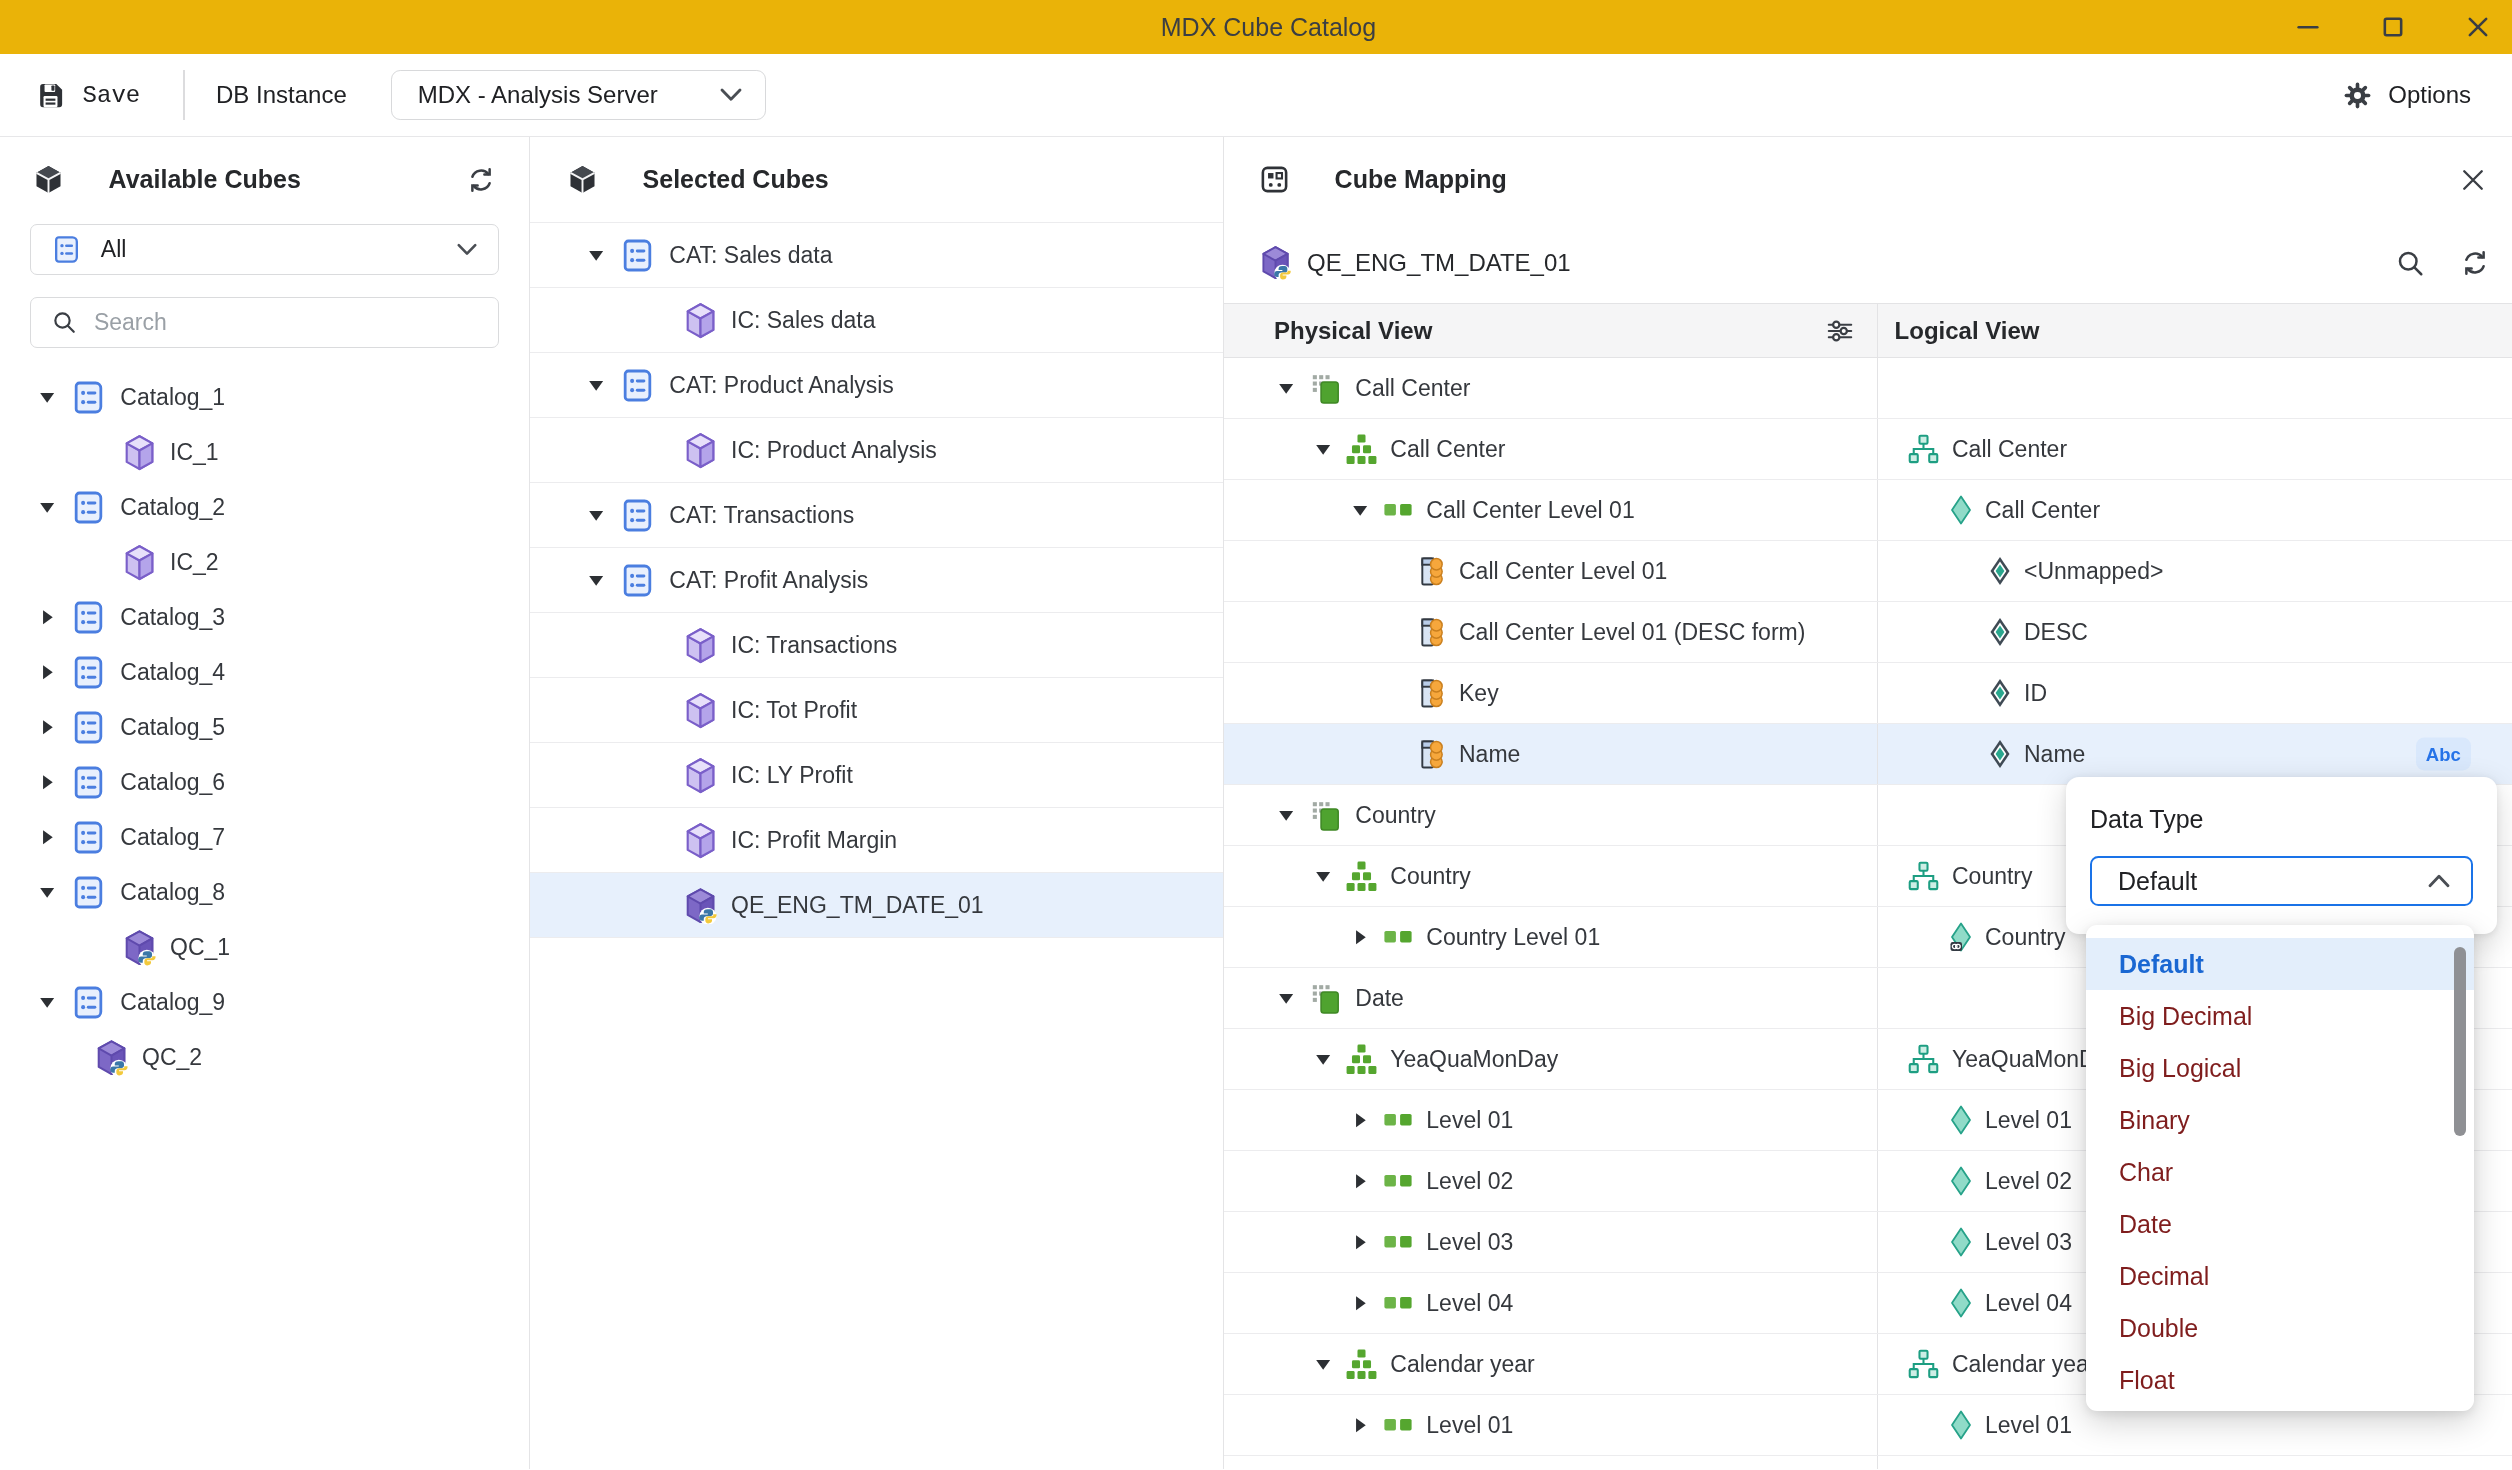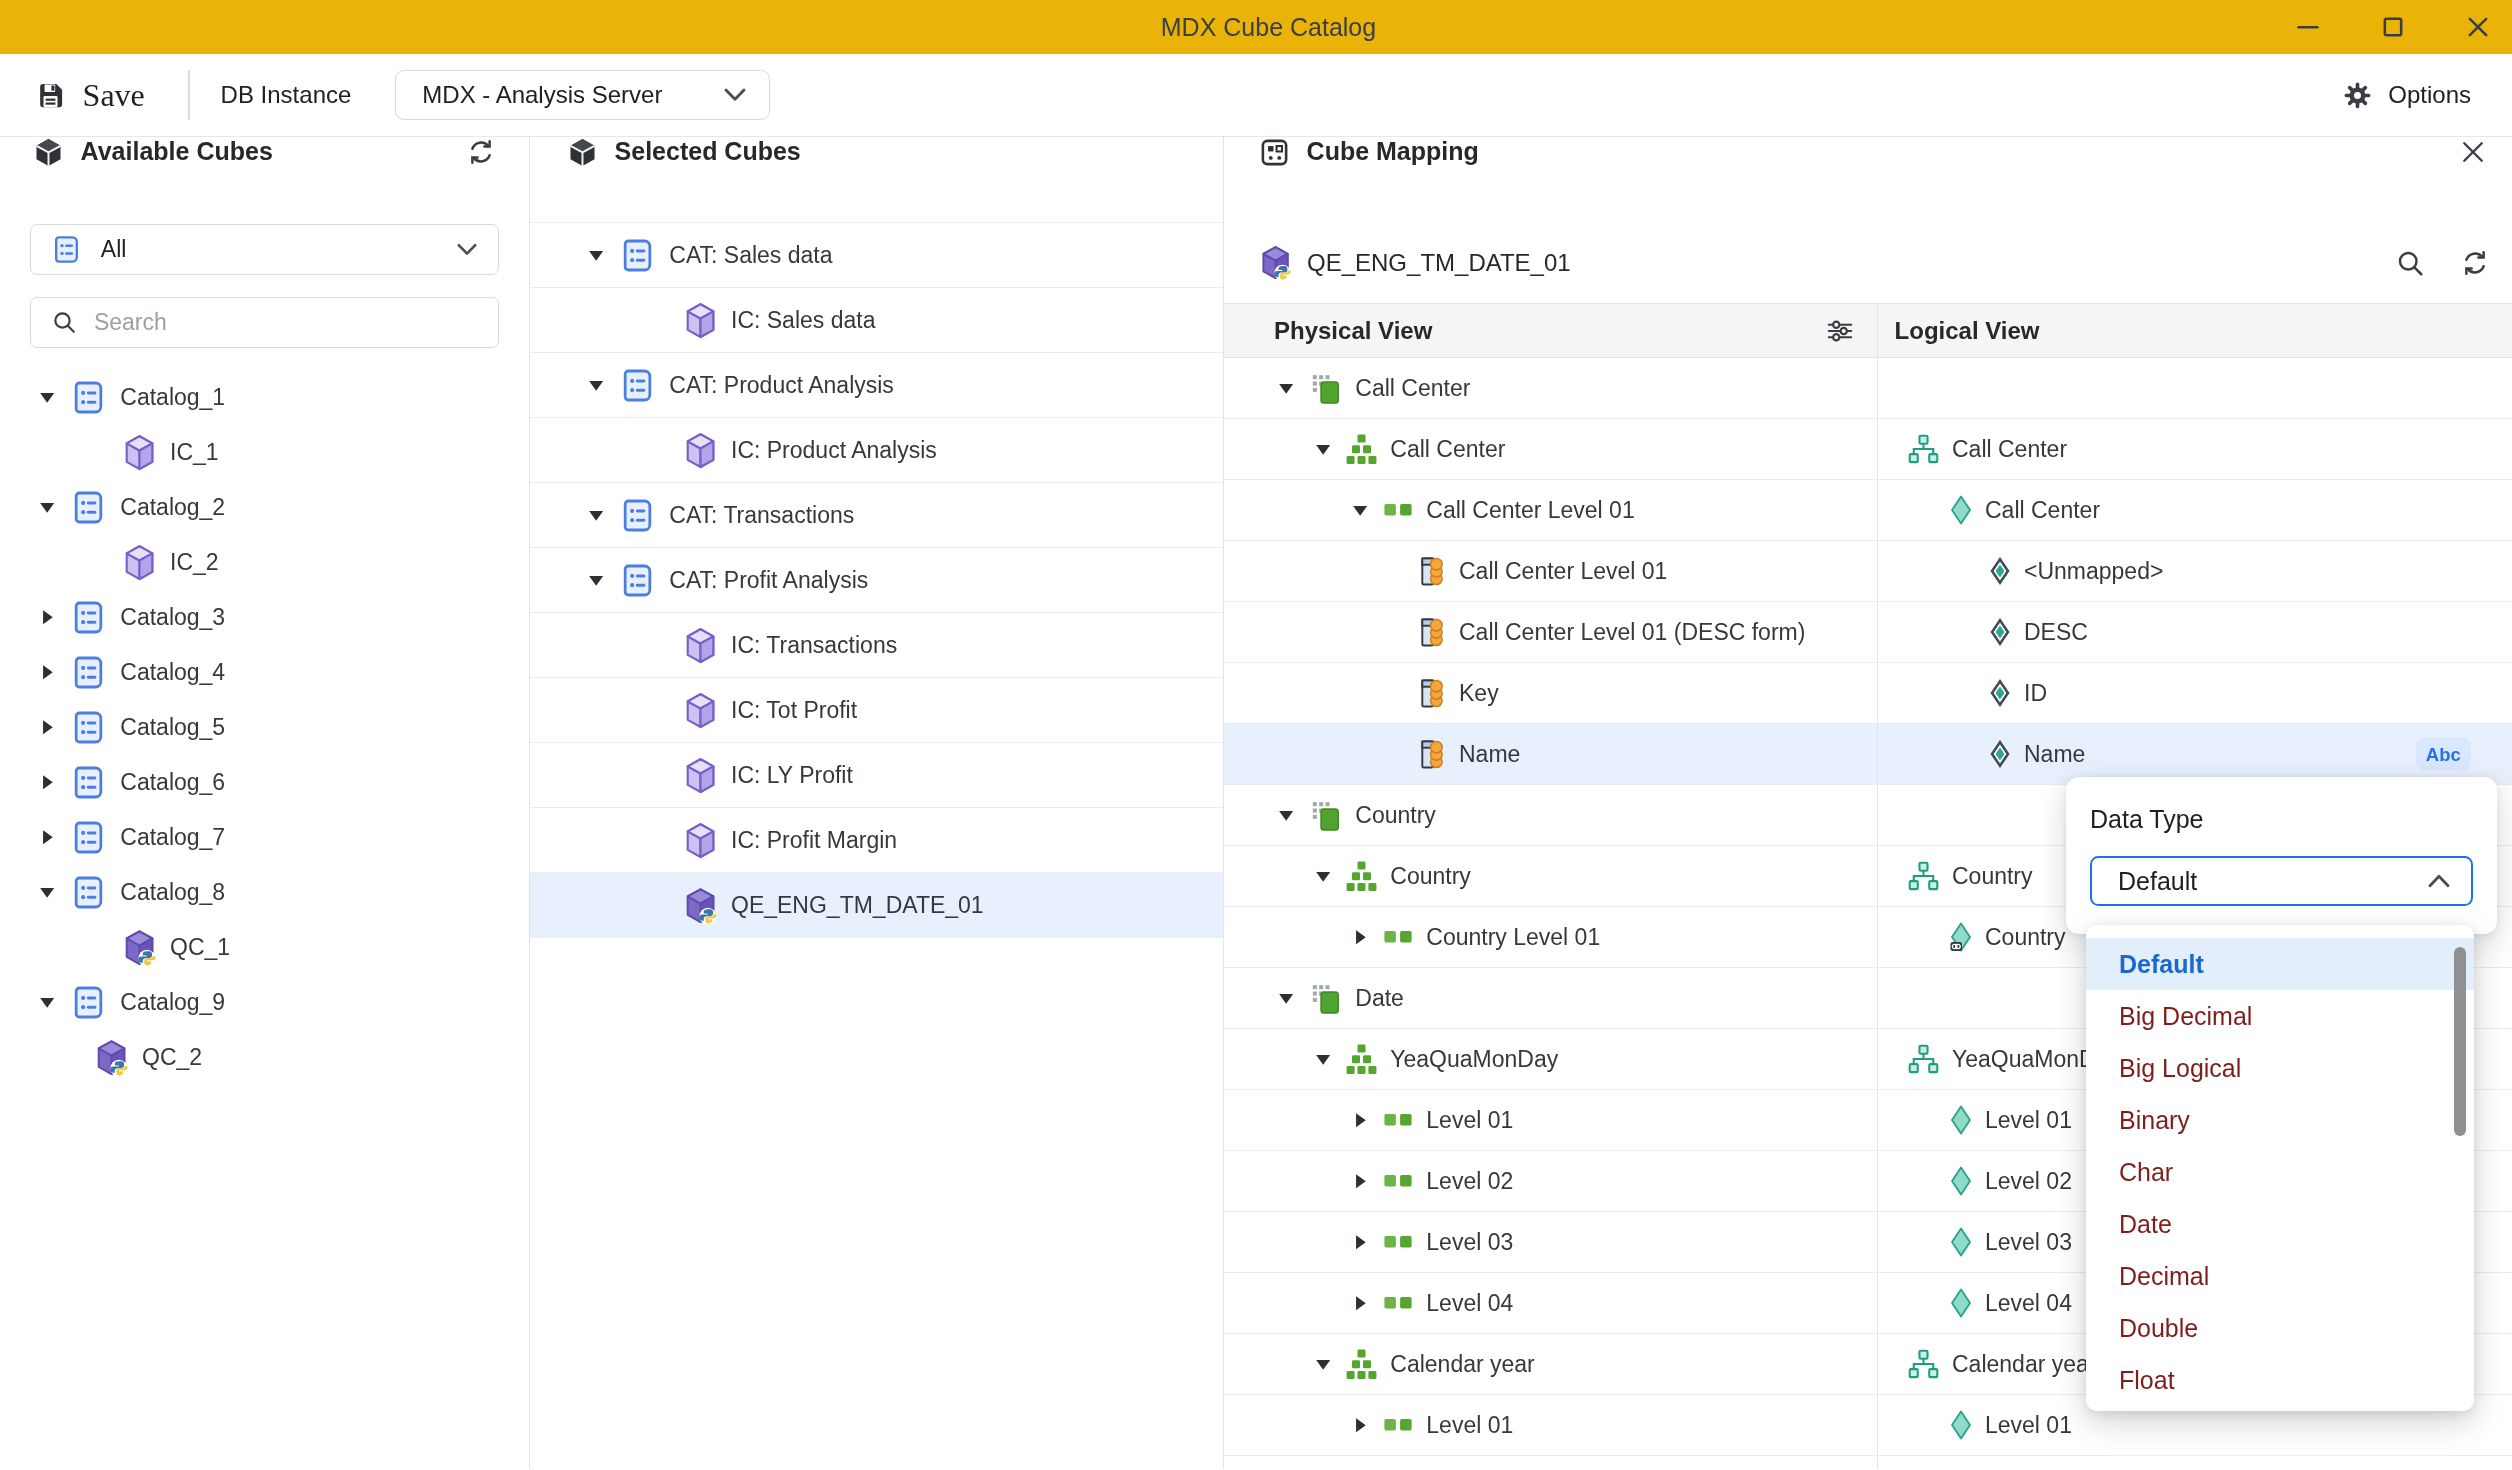--- a/index.html
+++ b/index.html
@@ -10,36 +10,36 @@
 
   
   .titlebar { height: 54px; background: #eab308; display: flex; align-items: center; justify-content: center; position: relative; padding-left: 25px; }
   .title { font-size: 25px; font-weight: 500; color: #3b3e43; }
   .winbtns { position: absolute; right: 15px; top: 0; height: 100%; display: flex; align-items: center; gap: 46px; }
   .winbtn { width: 39px; height: 39px; display: flex; align-items: center; justify-content: center; cursor: default; }
   .winbtn .icon { width: 28px; height: 28px; }
 
   
   .toolbar { height: 83px; background: #fff; border-bottom: 1.8px solid #e7e7e9; display: flex; align-items: center; padding: 0 41px 0 35px; }
-  .tb-save { display: flex; align-items: center; gap: 16.6px; font-size: 32px; color: #202124; background: none; border: none; font-family: Liberation Serif, serif; }
+  .tb-save { display: flex; align-items: center; gap: 16.6px; font-size: 24px; color: #202124; background: none; border: none; font-family: Liberation Mono, monospace; }
   .tb-save .icon { width: 31px; height: 31px; }
   .tb-divider { width: 1.8px; height: 50px; background: #dcdcde; margin-left: 43px; }
   .tb-label { margin-left: 31px; font-size: 24px; color: #202124; }
   .tb-select { margin-left: 44px; width: 375px; height: 50px; border: 1.8px solid #d8d9db; border-radius: 9.2px; display: flex; align-items: center; padding: 0 22px 0 26px; font-size: 24px; color: #202124; background: #fff; }
   .tb-select .icon { margin-left: auto; width: 24px; height: 15.7px; }
   .tb-options { margin-left: auto; display: flex; align-items: center; gap: 15.7px; font-size: 24px; color: #202124; background: none; border: none; font-family: inherit; }
   .tb-options .icon { width: 31px; height: 31px; }
 
   
   .main { display: flex; height: 1332px; }
   .p-left  { width: 530px; border-right: 1.8px solid #e4e4e6; overflow: hidden; }
   .p-mid   { width: 694px; border-right: 1.8px solid #e4e4e6; overflow: hidden; }
   .p-right { flex: 1; position: relative; overflow: hidden; }
 
-  .p-head { height: 85px; display: flex; padding: 0 33px; }
+  .p-head { height: 85px; display: flex; align-items: center; padding: 0 33px; gap: 28px; }
   .p-head .hd-ic { width: 31px; height: 31px; }
   .p-head .ttl { font-size: 25px; font-weight: 700; color: #26282b; margin-left: 16.6px; }
   .hd-btn { margin-left: auto; background: none; border: none; display: flex; }
   .hd-btn .icon { width: 30px; height: 30px; }
 
   
   .ctl { margin: 0 30px; height: 51px; border: 1.8px solid #dadbdd; border-radius: 7px; display: flex; align-items: center; padding: 0 20.3px; font-size: 23px; color: #202124; background: #fff; }
   .ctl.all-select { margin-top: 1.8px; }
   .ctl .cat-ic { width: 31px; height: 31px; margin-right: 18.5px; }
   .ctl .chev { margin-left: auto; width: 22px; height: 15px; }

